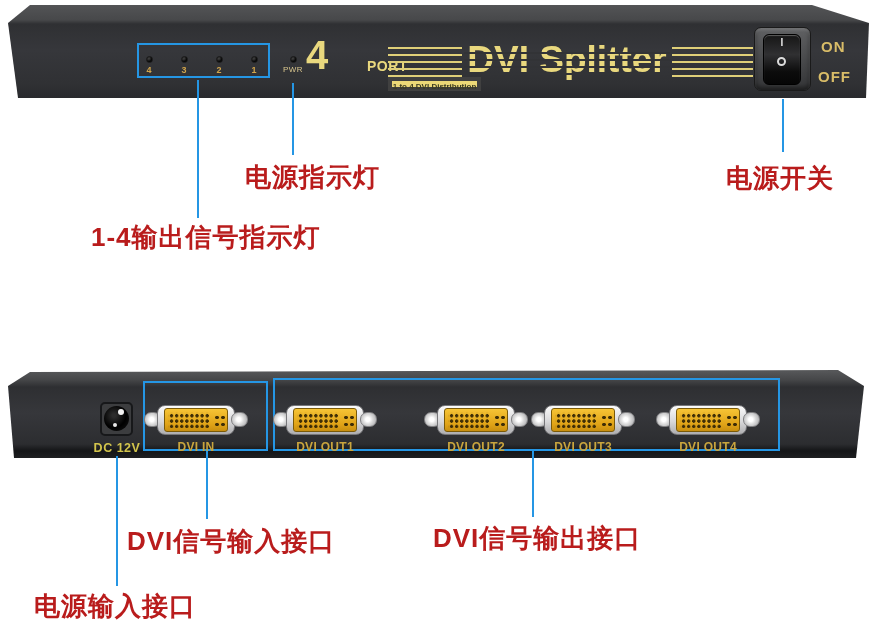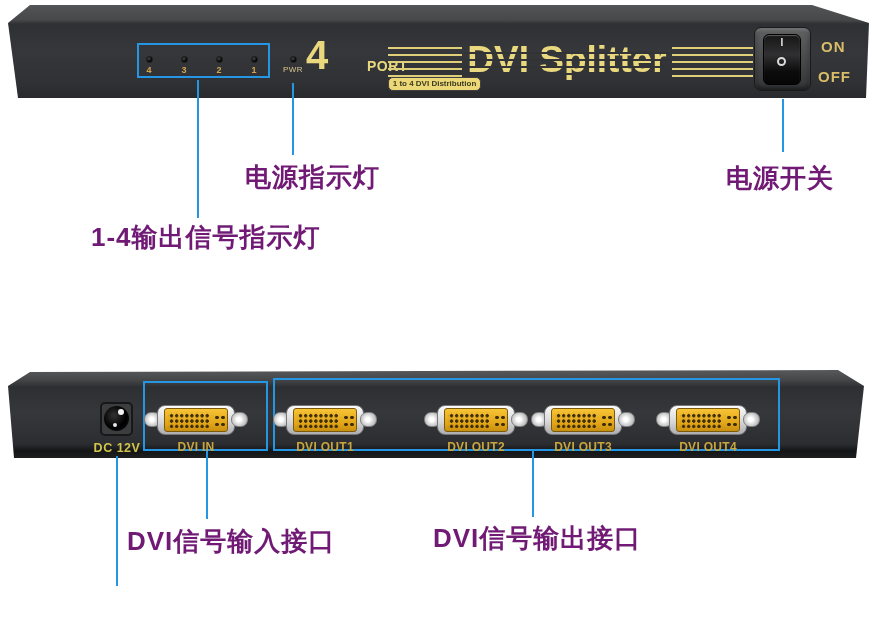--- a/index.html
+++ b/index.html
@@ -16,37 +16,37 @@
   }
   .rear-chassis {
     left:8px; top:368px; width:856px; height:90px;
     clip-path:polygon(22px 4px, 830px 2px, 856px 18px, 848px 90px, 6px 90px, 0 18px);
     background:linear-gradient(180deg,#58595b 2px,#454648 12px,#2e2f32 19px,#36373b 45px,#2c2d30 76px,#141517 83px,#1e1f21 90px);
   }
 
   
   .blue-box { position:absolute; border:2px solid var(--blue); }
   .callout-line { position:absolute; width:2px; background:var(--blue); }
-  .callout-label { position:absolute; font-size:26px; font-weight:600; color:#701a75; letter-spacing:1px; white-space:nowrap; }
+  .callout-label { position:absolute; font-size:26px; font-weight:600; color:#b91c1c; letter-spacing:1px; white-space:nowrap; }
 
   
   .led-dot { position:absolute; width:7px; height:7px; border-radius:50%;
     background:radial-gradient(circle at 35% 30%, #3c3c3c 12%, #0a0a0a 60%, #000 100%);
     border:1px solid #181818; }
   .led-num { position:absolute; width:16px; text-align:center; font-size:9px; font-weight:bold; color:#d2a54a; }
   .pwr-label { position:absolute; left:280px; top:65px; width:26px; text-align:center; font-size:8px; font-weight:normal; color:#d9c68d; letter-spacing:0.5px; }
   .big-four { position:absolute; left:306px; top:35px; font-size:40px; line-height:40px; font-weight:bold; color:var(--gold); }
   .port-word { position:absolute; left:335px; top:58px; font-size:14px; font-weight:bold; color:var(--gold); letter-spacing:0.5px;margin-left:32px; }
   .stripes { position:absolute; top:47px; height:31px;
     background:repeating-linear-gradient(180deg,#dfcf78 0 2.2px, rgba(0,0,0,0) 2.2px 6.9px); }
   .title { position:absolute; left:458px; top:41px; width:218px; text-align:center;
     font-size:37px; line-height:37px; font-weight:bold; color:var(--gold); white-space:nowrap; }
   .stencil-line { position:absolute; left:464px; width:206px; height:2px; background:#323336; }
-  .badge { position:absolute; left:388px; top:77px; width:93px; height:14px; border-radius:5px;
-    background:#ecd877; border:1px solid #404040; color:#3a3a20; font-size:8px; font-weight:bold;
+  .badge { position:absolute; left:388px; top:77px; width:93px; height:14px; border-radius:0;
+    background:#ecd877; border:4px solid #404040; color:#3a3a20; font-size:8px; font-weight:bold;
     line-height:12px; text-align:center; white-space:nowrap; }
   .switch-bezel { position:absolute; left:754px; top:27px; width:57px; height:64px; border-radius:7px;
     background:linear-gradient(180deg,#606163,#3a3b3d 85%); border:1px solid #1a1a1a;
     box-shadow:inset 0 2px 3px rgba(255,255,255,.15), inset 0 -3px 5px rgba(0,0,0,.55); }
   .switch-rocker { position:absolute; left:763px; top:34px; width:38px; height:51px; border-radius:6px;
     background:linear-gradient(180deg,#161616,#303032 40%,#0c0c0c 75%,#060606); border:1px solid #000;
     box-shadow:inset 0 1px 1px rgba(255,255,255,.3); }
   .rocker-i { position:absolute; left:763px; top:37px; width:38px; text-align:center;
     font-size:10px; font-weight:bold; color:#e6e6e6; }
   .rocker-o { position:absolute; left:777px; top:57px; width:9px; height:9px; border-radius:50%;
@@ -183,14 +183,15 @@
     <div class="cross"></div>
     <div class="screw r"></div>
     <div class="plabel">DVI OUT4</div>
   </div>
 
   <div class="callout-line" style="left:116px; top:456px; height:130px;"></div>
   <div class="callout-line" style="left:206px; top:451px; height:68px;"></div>
   <div class="callout-line" style="left:532px; top:451px; height:66px;"></div>
   <div class="callout-label" style="left:433px; top:521px;">DVI信号输出接口</div>
   <div class="callout-label" style="left:127px; top:524px;">DVI信号输入接口</div>
+  <div class="callout-label" style="left:34px; top:589px;">电源输入接口</div>
 
 </div>
 
 </body></html>

